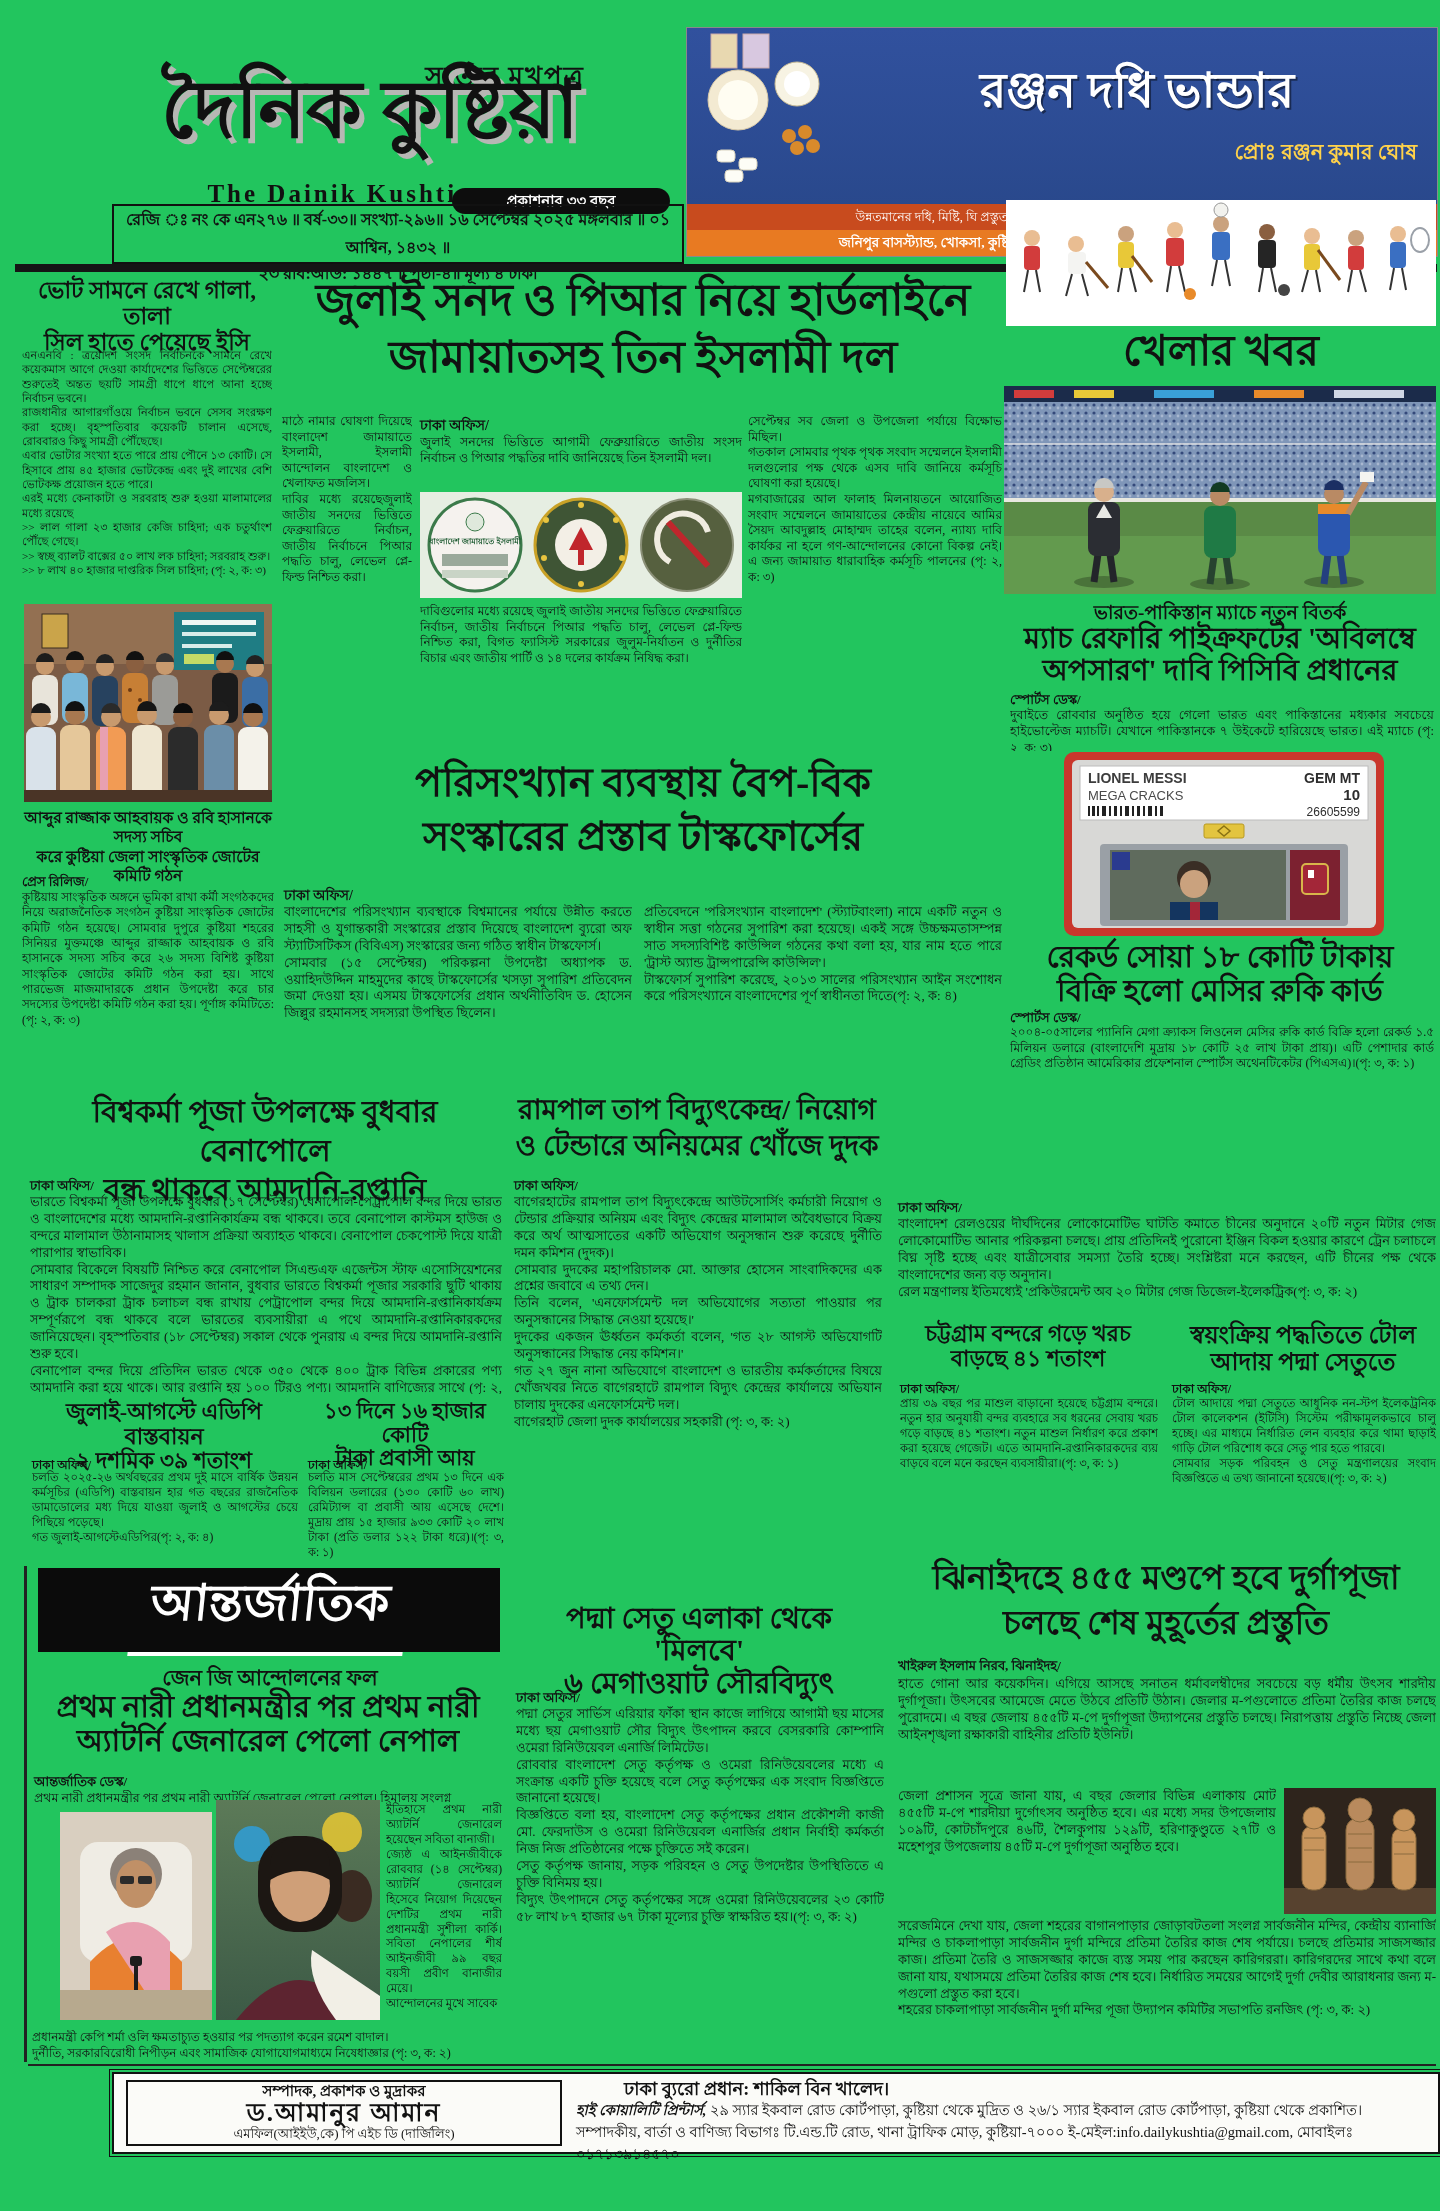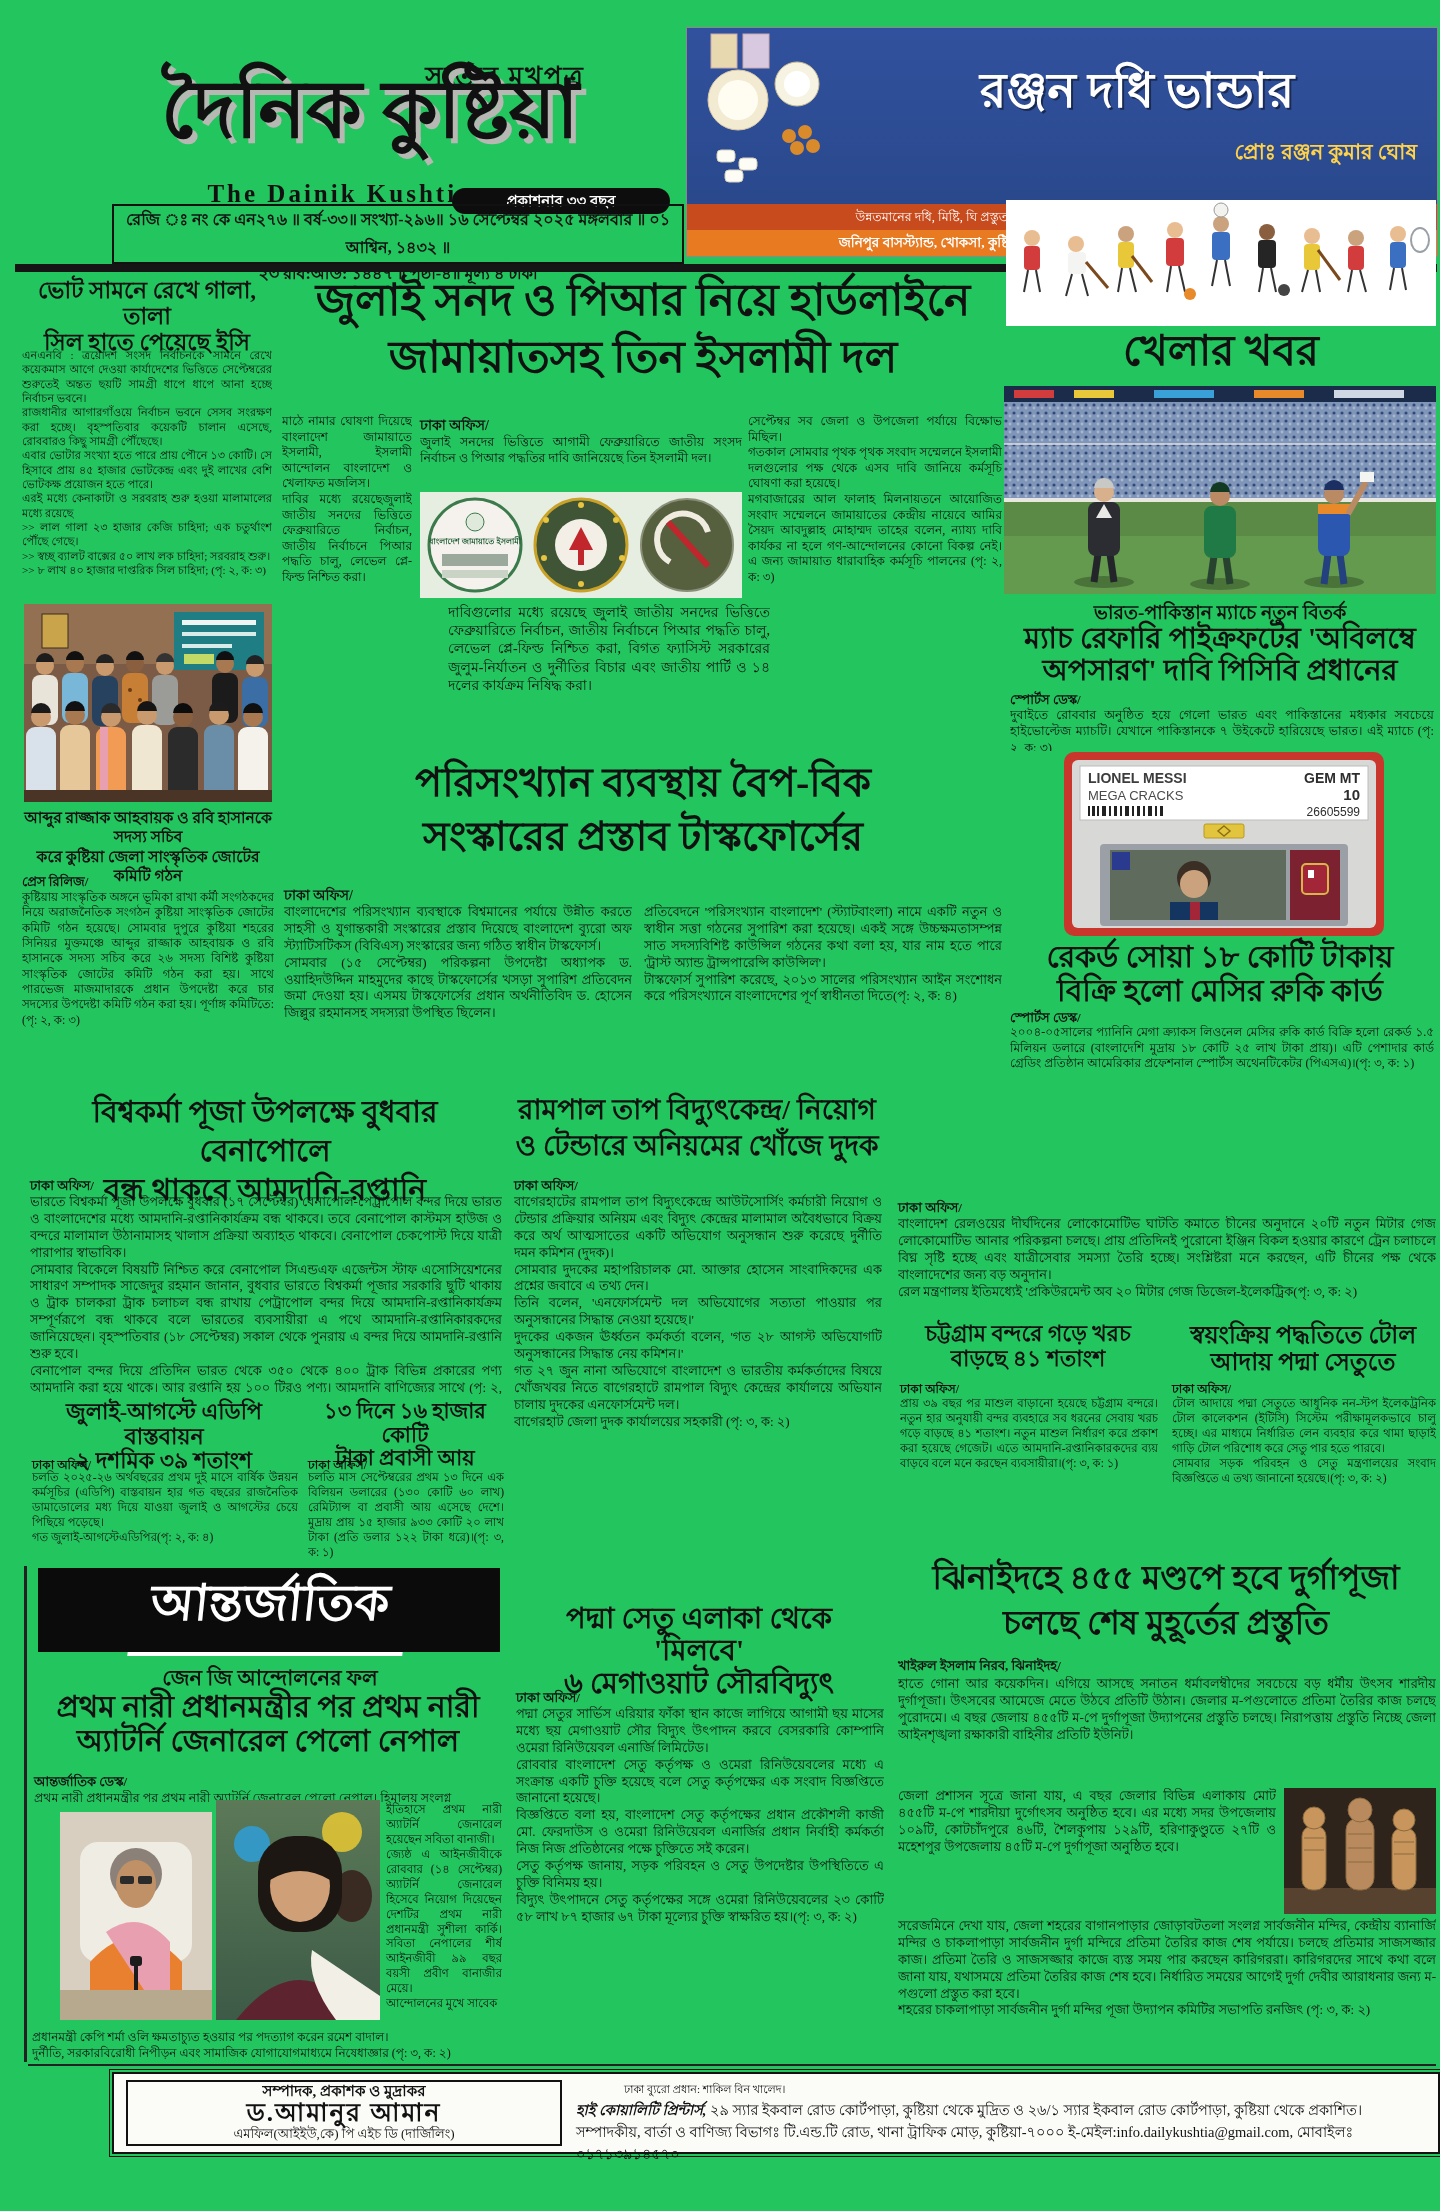--- a/index.html
+++ b/index.html
@@ -91,21 +91,21 @@
         <circle cx="124" cy="66" r="3"></circle>
         <circle cx="126" cy="28" r="3"></circle>
       </g>
     <circle cx="161" cy="53" r="26" fill="#f3efe6"></circle>
     <path d="M161 35 L173 58 L149 58 Z" fill="#c0262c"></path>
     <rect x="158" y="55" width="6" height="18" fill="#c0262c"></rect>
     <circle cx="267" cy="53" r="46" fill="#56603f" stroke="#8a8f77" stroke-width="2"></circle>
     <path d="M250 70 A26 26 0 1 1 288 40" fill="none" stroke="#f0ece0" stroke-width="6"></path>
     <line x1="248" y1="30" x2="288" y2="74" stroke="#c0262c" stroke-width="6"></line>
   </svg>
-  <div class="abs bd" style="left:420px;top:604px;width:322px;height:144px;font-size:14px;margin-left:28px;">দাবিগুলোর মধ্যে রয়েছে জুলাই জাতীয় সনদের ভিত্তিতে ফেব্রুয়ারিতে নির্বাচন, জাতীয় নির্বাচনে পিআর পদ্ধতি চালু, লেভেল প্লে-ফিল্ড নিশ্চিত করা, বিগত ফ্যাসিস্ট সরকারের জুলুম-নির্যাতন ও দুর্নীতির বিচার এবং জাতীয় পার্টি ও ১৪ দলের কার্যক্রম নিষিদ্ধ করা।</div>
+  <div class="abs bd" style="left:420px;top:604px;width:322px;height:144px;font-size:12px;">দাবিগুলোর মধ্যে রয়েছে জুলাই জাতীয় সনদের ভিত্তিতে ফেব্রুয়ারিতে নির্বাচন, জাতীয় নির্বাচনে পিআর পদ্ধতি চালু, লেভেল প্লে-ফিল্ড নিশ্চিত করা, বিগত ফ্যাসিস্ট সরকারের জুলুম-নির্যাতন ও দুর্নীতির বিচার এবং জাতীয় পার্টি ও ১৪ দলের কার্যক্রম নিষিদ্ধ করা।</div>
   <div class="abs bd" style="left:748px;top:414px;width:254px;height:334px;font-size:12px;">সেপ্টেম্বর সব জেলা ও উপজেলা পর্যায়ে বিক্ষোভ মিছিল।
 গতকাল সোমবার পৃথক পৃথক সংবাদ সম্মেলনে ইসলামী দলগুলোর পক্ষ থেকে এসব দাবি জানিয়ে কর্মসূচি ঘোষণা করা হয়েছে।
 মগবাজারের আল ফালাহ মিলনায়তনে আয়োজিত সংবাদ সম্মেলনে জামায়াতের কেন্দ্রীয় নায়েবে আমির সৈয়দ আবদুল্লাহ মোহাম্মদ তাহের বলেন, ন্যায্য দাবি কার্যকর না হলে গণ-আন্দোলনের কোনো বিকল্প নেই। এ জন্য জামায়াত ধারাবাহিক কর্মসূচি পালনের (পৃ: ২, ক: ৩)</div>
 
   <svg class="abs" width="430" height="126" viewBox="0 0 430 126" style="left:1006px;top:200px;background:#fff;">
     <g stroke="#333" stroke-width="2">
       <g transform="translate(18,30)">
           <circle cx="8" cy="8" r="8" fill="#e9bd92" stroke="none"></circle>
           <rect x="0" y="16" width="16" height="24" rx="4" fill="#d23c3c" stroke="none"></rect>
           <line x1="4" y1="40" x2="0" y2="62"></line>
@@ -500,21 +500,21 @@
 শহরের চাকলাপাড়া সার্বজনীন দুর্গা মন্দির পূজা উদ্যাপন কমিটির সভাপতি রনজিৎ (পৃ: ৩, ক: ২)</div>
 
   <div class="abs" style="left:28px;top:2064px;width:1408px;height:2px;background:#222;"></div>
   <div class="abs" style="left:112px;top:2072px;width:1324px;height:78px;border:2px solid #111;outline:1px solid #111;outline-offset:2px;background:#fbfbf8;">
     <div style="position:absolute;left:12px;top:6px;width:432px;height:62px;border:2px solid #111;text-align:center;">
       <div style="font-size:15px;font-weight:700;line-height:18px;">সম্পাদক, প্রকাশক ও মুদ্রাকর</div>
       <div style="font-size:25px;font-weight:700;line-height:26px;letter-spacing:2px;">ড.আমানুর আমান</div>
       <div style="font-size:13px;line-height:16px;">এমফিল(আইইউ,কে) পি এইচ ডি (দার্জিলিং)</div>
     </div>
     <div style="position:absolute;left:462px;top:5px;width:856px;height:66px;">
-      <div style="font-size:11px;font-weight:400;padding-left:48px;line-height:20px;">ঢাকা ব্যুরো প্রধান: শাকিল বিন খালেদ।</div>
+      <div style="font-size:18px;font-weight:700;padding-left:48px;line-height:20px;">ঢাকা ব্যুরো প্রধান: শাকিল বিন খালেদ।</div>
       <div style="font-size:14.5px;line-height:22px;">
         <span style="font-weight:700;font-style:italic;margin-top:28px;">হাই কোয়ালিটি প্রিন্টার্স,</span><span> ২৯ স্যার ইকবাল রোড কোর্টপাড়া, কুষ্টিয়া থেকে মুদ্রিত ও ২৬/১ স্যার ইকবাল রোড কোর্টপাড়া, কুষ্টিয়া থেকে প্রকাশিত।</span>
       </div>
       <div style="font-size:14.5px;line-height:22px;">সম্পাদকীয়, বার্তা ও বাণিজ্য বিভাগঃ টি.এন্ড.টি রোড, থানা ট্রাফিক মোড়, কুষ্টিয়া-৭০০০ ই-মেইল:info.dailykushtia@gmail.com, মোবাইলঃ ০১৭১৩৯১৪৫৭০</div>
     </div>
   </div>
 
 </div>
 
 </body></html>

